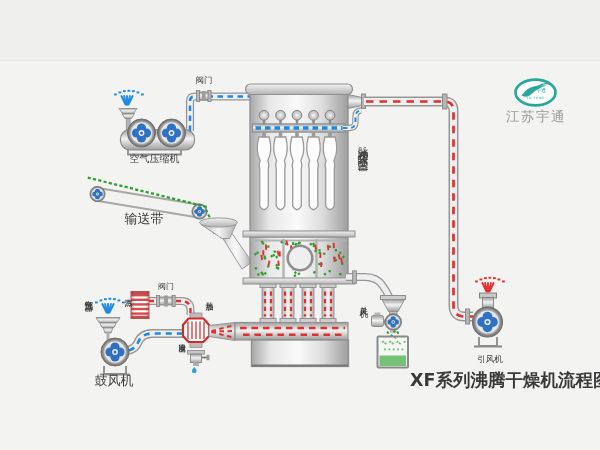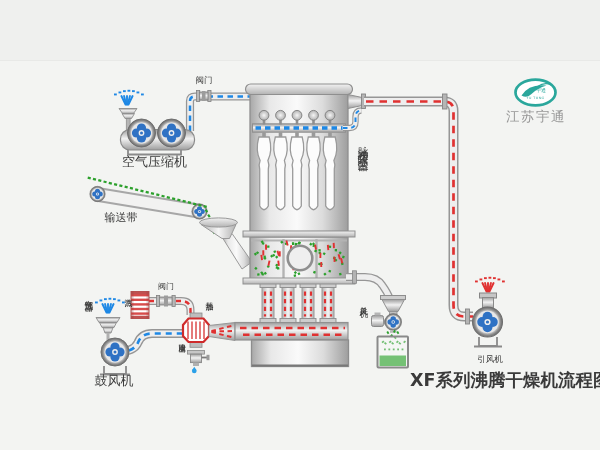--- a/index.html
+++ b/index.html
@@ -473,23 +473,23 @@
     <g>
       <ellipse cx="535.5" cy="92.5" rx="20" ry="12.8" fill="#ffffff" stroke="#2aa79c" stroke-width="2.7"></ellipse>
       <path d="M521.5 95.5 Q529 83.5 546.5 85.5 Q537.5 88 531.5 94 Q527 98.5 521.5 95.5 Z" fill="#2aa79c"></path>
       <path d="M527 96 Q541.5 79.5 551 85" stroke="#2aa79c" stroke-width="1.3" fill="none"></path>
       <text x="541" y="92" font-size="4.8" fill="#2aa79c" text-anchor="middle">宇通</text>
       <text x="535.5" y="98.5" font-size="3.2" fill="#2aa79c" text-anchor="middle" letter-spacing="0.5">YU TONG</text>
     </g>
   </svg>
 
   <div class="lbl" style="left:204px;top:75.5px;font-size:8.5px;">阀门</div>
-  <div class="lbl" style="left:154.5px;top:155px;font-size:13px;">空气压缩机</div>
+  <div class="lbl" style="left:154.5px;top:155px;font-size:10px;font-family:Liberation Mono, monospace;">空气压缩机</div>
   <div class="lbl v" style="left:362.5px;top:137px;font-size:11px;letter-spacing:2.5px;">脉冲布袋除尘器</div>
-  <div class="lbl" style="left:121px;top:212px;font-size:11px;">输送带</div>
+  <div class="lbl" style="left:144px;top:212px;font-size:13px;">输送带</div>
   <div class="lbl v" style="left:89px;top:293px;font-size:8.5px;letter-spacing:1px;">空气过滤器</div>
   <div class="lbl" style="left:114px;top:373.5px;font-size:13px;">鼓风机</div>
   <div class="lbl v" style="left:127.5px;top:291.5px;font-size:8px;letter-spacing:0.5px;">蒸汽</div>
   <div class="lbl" style="left:166px;top:283px;font-size:8px;">阀门</div>
   <div class="lbl v" style="left:208.5px;top:296px;font-size:8px;">加热器</div>
   <div class="lbl v" style="left:182px;top:336.5px;font-size:7.5px;letter-spacing:0.5px;">冷凝水出口</div>
   <div class="lbl v" style="left:364px;top:298.5px;font-size:8.5px;letter-spacing:2px;">关风机</div>
   <div class="lbl" style="left:490px;top:355px;font-size:8.5px;">引风机</div>
   <div class="brand">江苏宇通</div>
   <div class="title">XF系列沸腾干燥机流程图</div>

